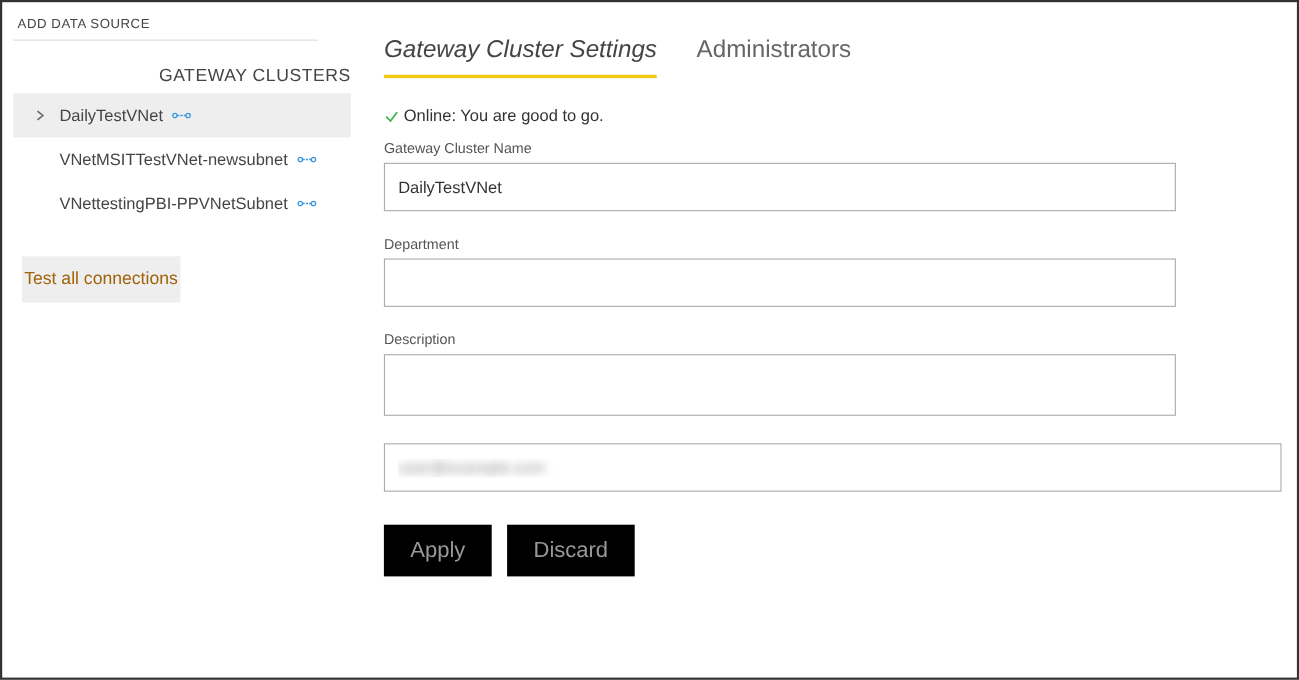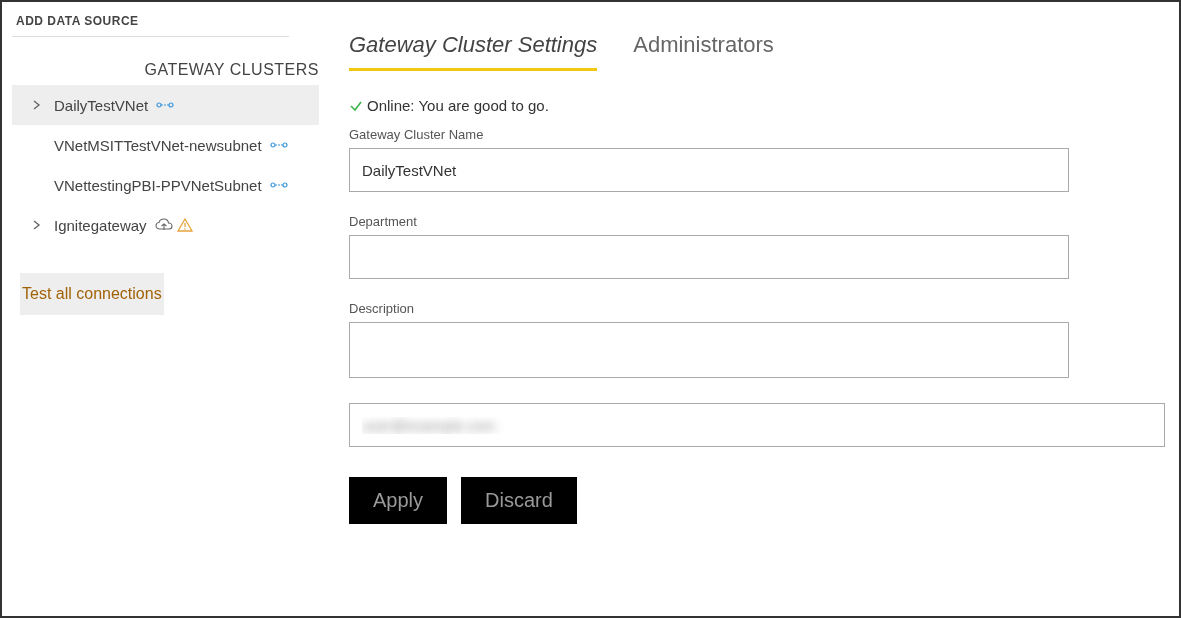--- a/index.html
+++ b/index.html
@@ -21,21 +21,20 @@
   .sidebar {
     width: 415px;
     padding: 8px 0 0 10px;
     height: 100%;
   }
   .add-ds {
     font-size: 12px;
     letter-spacing: 0.5px;
     color: #444;
     padding: 4px 0 8px 4px;
-    font-weight: bold;
   }
   .sidebar-hr {
     border: none;
     border-top: 1px solid #ddd;
     margin: 0 30px 24px 0;
   }
   .section-title {
     font-size: 16px;
     letter-spacing: 0.5px;
     color: #444;
@@ -230,41 +229,20 @@
         </span>
         <span class="cluster-label">VNettestingPBI-PPVNetSubnet</span>
         <span class="link-icon">
           <svg width="18" height="10" viewBox="0 0 18 10">
               <circle cx="3" cy="5" r="2" stroke="#3a96dd" stroke-width="1.2" fill="none"></circle>
               <line x1="5" y1="5" x2="13" y2="5" stroke="#3a96dd" stroke-width="1.2" stroke-dasharray="2,1"></line>
               <circle cx="15" cy="5" r="2" stroke="#3a96dd" stroke-width="1.2" fill="none"></circle>
             </svg>
         </span>
       </li>
-      <li class="cluster-item">
-        <span class="chevron">
-          <svg width="10" height="10" viewBox="0 0 10 10">
-              <path d="M2 1 L7 5 L2 9" stroke="#666" stroke-width="1.4" fill="none"></path>
-            </svg>
-        </span>
-        <span class="cluster-label">Ignitegateway</span>
-        <span class="cloud-icon">
-          <svg width="18" height="14" viewBox="0 0 18 14">
-              <path d="M5 11 C2 11 1 9 1 7.5 C1 6 2.5 4.5 4 4.5 C4.5 2 7 1 9 1 C11.5 1 13.5 3 13.5 5 C15.5 5 17 6.5 17 8 C17 10 15.5 11 14 11 Z" stroke="#666" stroke-width="1.1" fill="none"></path>
-              <path d="M9 6 L9 12 M6.5 8 L9 6 L11.5 8" stroke="#666" stroke-width="1.1" fill="none"></path>
-            </svg>
-        </span>
-        <span class="warn-icon">
-          <svg width="16" height="14" viewBox="0 0 16 14">
-              <path d="M8 1 L15 13 L1 13 Z" stroke="#e8a33d" stroke-width="1.3" fill="none"></path>
-              <line x1="8" y1="5" x2="8" y2="9" stroke="#e8a33d" stroke-width="1.3"></line>
-              <circle cx="8" cy="11" r="0.8" fill="#e8a33d"></circle>
-            </svg>
-        </span>
-      </li>
     </ul>
     <button class="test-btn">Test all connections</button>
   </aside>
 
   <main class="main">
     <div class="tabs">
       <div class="tab active">Gateway Cluster Settings</div>
       <div class="tab">Administrators</div>
     </div>
 

